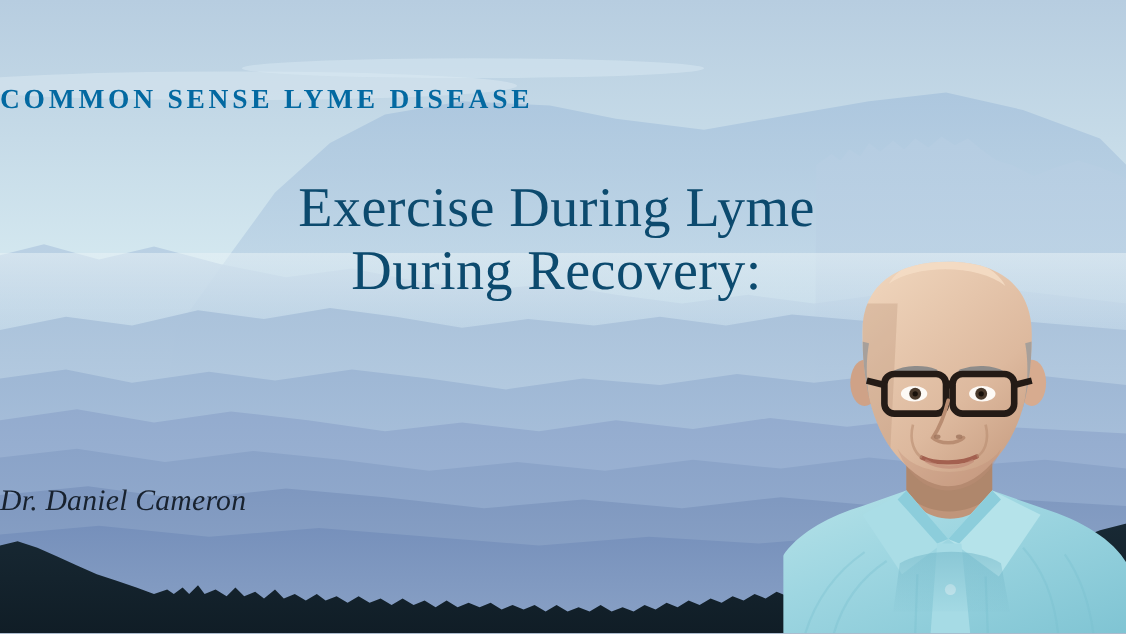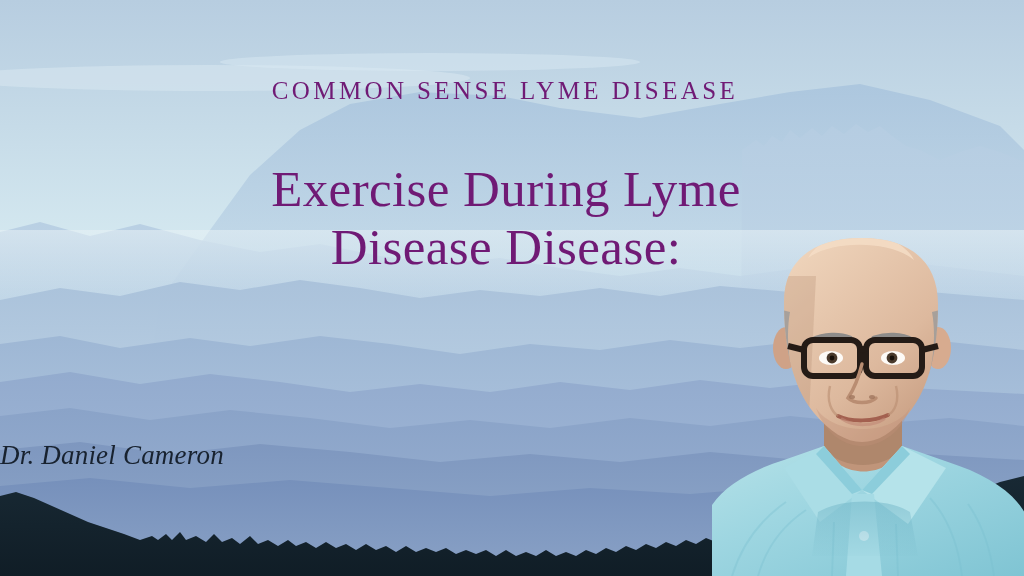--- a/index.html
+++ b/index.html
@@ -36,36 +36,36 @@
     width: 1024px;
     height: 576px;
     pointer-events: none;
   }
 
   #eyebrow {
     position: absolute;
     top: 78px;
     left: 0;
     width: 1010px;
-    text-align: center;
+    text-align: left;
     font-size: 25px;
     letter-spacing: 3.4px;
-    color: #701a75;
-    font-weight: 400;
+    color: #0369a1;
+    font-weight: 700;
     line-height: 1;
     white-space: nowrap;
   }
 
   #headline {
     position: absolute;
     top: 160px;
     left: 0;
     width: 1012px;
     text-align: center;
-    color: #701a75;
+    color: #0c4a6e;
     font-size: 51px;
     line-height: 58px;
     letter-spacing: 0.4px;
     font-weight: 400;
   }
   #headline .tline { display: block; }
 
   #byline {
     position: absolute;
     top: 442px;
@@ -201,21 +201,21 @@
          L836,530 L846,524 L856,528 L866,522 L876,526 L886,520 L896,524 L906,518
          L920,514 L940,506 L960,498 L980,490 L1000,482 L1024,476 L1024,576 Z" fill="url(#fgGrad)"></path>
   </svg>
 
   <div class="text-stack">
 
     <div id="eyebrow">COMMON SENSE LYME DISEASE</div>
 
     <div id="headline">
       <span class="tline">Exercise During Lyme</span>
-      <span class="tline">Disease Disease:</span>
+      <span class="tline">During Recovery:</span>
     </div>
 
     <div id="byline">Dr. Daniel Cameron</div>
   </div>
 
   <div id="portrait-wrap">
     <svg id="portrait" viewBox="0 0 312 340" preserveAspectRatio="none">
       <defs>
         <linearGradient id="skinG" x1="0" y1="0" x2="1" y2="1">
           <stop offset="0%" stop-color="#e6c6ac"></stop>

